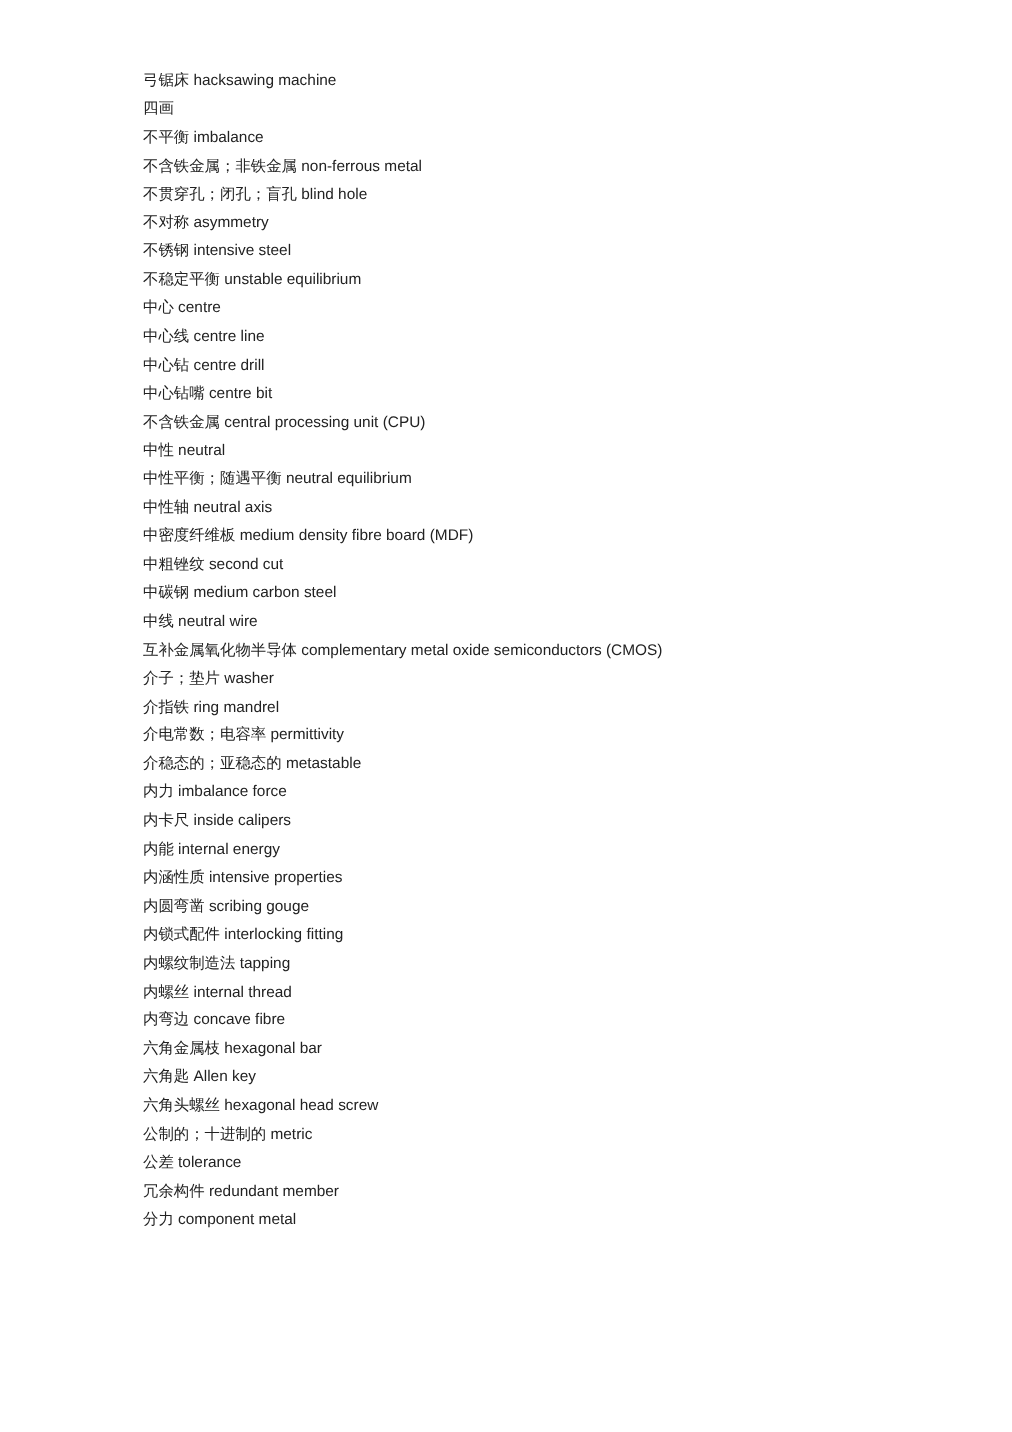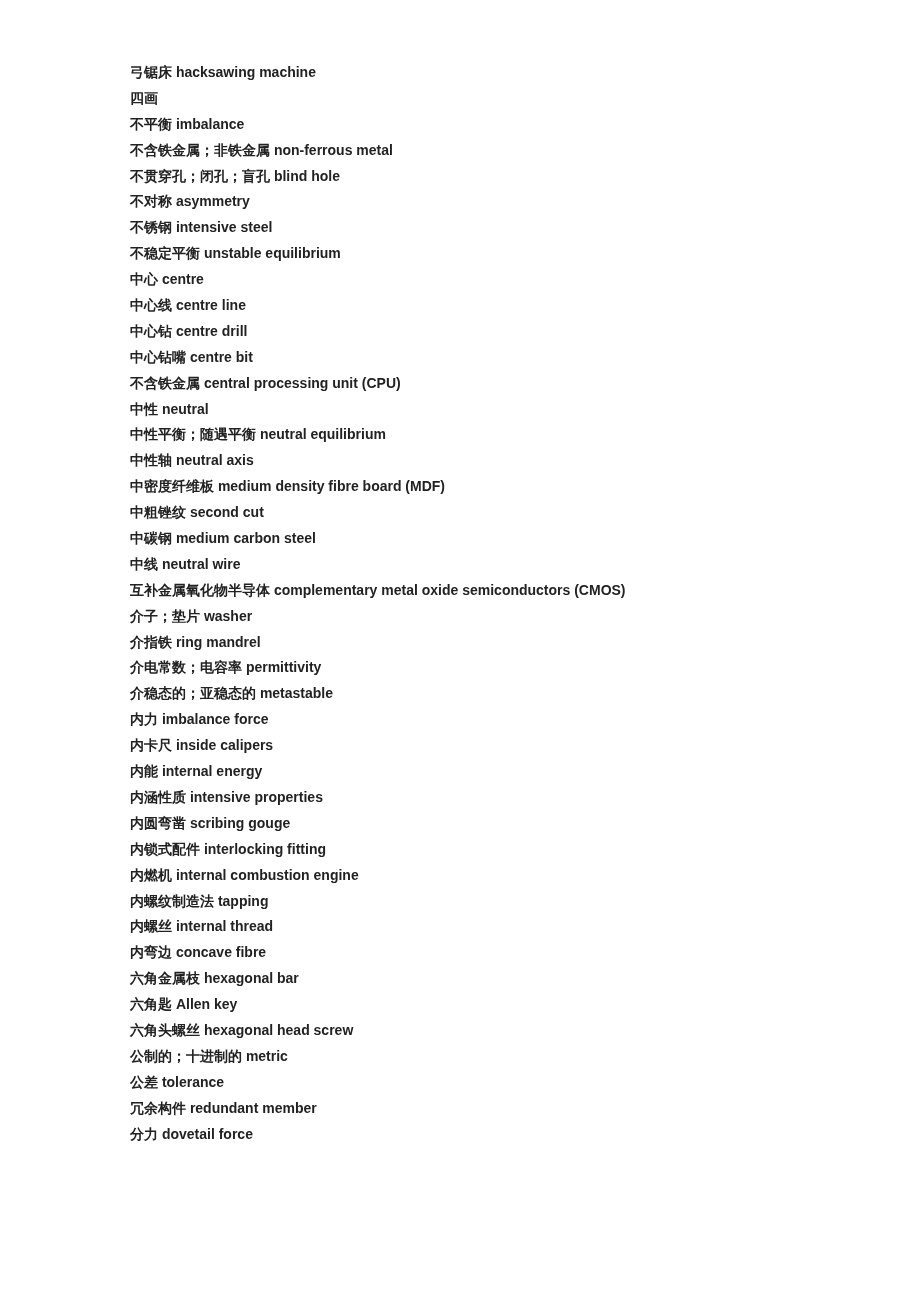--- a/index.html
+++ b/index.html
@@ -14,21 +14,20 @@
       color: #222222;
       padding: 60px 130px 60px 130px;
       line-height: 1.85;
     }
     .entry {
       display: block;
       white-space: nowrap;
     }
     .entry span {
       display: inline;
-      font-weight: bold;
     }
   </style>
 </head>
 <body>
 
 <div id="content">
     <div class="entry"><span>弓锯床  hacksawing machine</span></div>
     <div class="entry"><span>四画</span></div>
     <div class="entry"><span>不平衡  imbalance</span></div>
     <div class="entry"><span>不含铁金属；非铁金属  non-ferrous metal</span></div>
@@ -52,24 +51,23 @@
     <div class="entry"><span>介子；垫片  washer</span></div>
     <div class="entry"><span>介指铁  ring mandrel</span></div>
     <div class="entry"><span>介电常数；电容率  permittivity</span></div>
     <div class="entry"><span>介稳态的；亚稳态的  metastable</span></div>
     <div class="entry"><span>内力  imbalance force</span></div>
     <div class="entry"><span>内卡尺  inside calipers</span></div>
     <div class="entry"><span>内能  internal energy</span></div>
     <div class="entry"><span>内涵性质  intensive properties</span></div>
     <div class="entry"><span>内圆弯凿  scribing gouge</span></div>
     <div class="entry"><span>内锁式配件  interlocking fitting</span></div>
-    <div class="entry"><span>内燃机  internal combustion engine</span></div>
     <div class="entry"><span>内螺纹制造法  tapping</span></div>
     <div class="entry"><span>内螺丝  internal thread</span></div>
     <div class="entry"><span>内弯边  concave fibre</span></div>
     <div class="entry"><span>六角金属枝  hexagonal bar</span></div>
     <div class="entry"><span>六角匙  Allen key</span></div>
     <div class="entry"><span>六角头螺丝  hexagonal head screw</span></div>
     <div class="entry"><span>公制的；十进制的  metric</span></div>
     <div class="entry"><span>公差  tolerance</span></div>
     <div class="entry"><span>冗余构件  redundant member</span></div>
-    <div class="entry"><span>分力  dovetail force</span></div>
+    <div class="entry"><span>分力  component metal</span></div>
   </div>
 
 </body></html>

